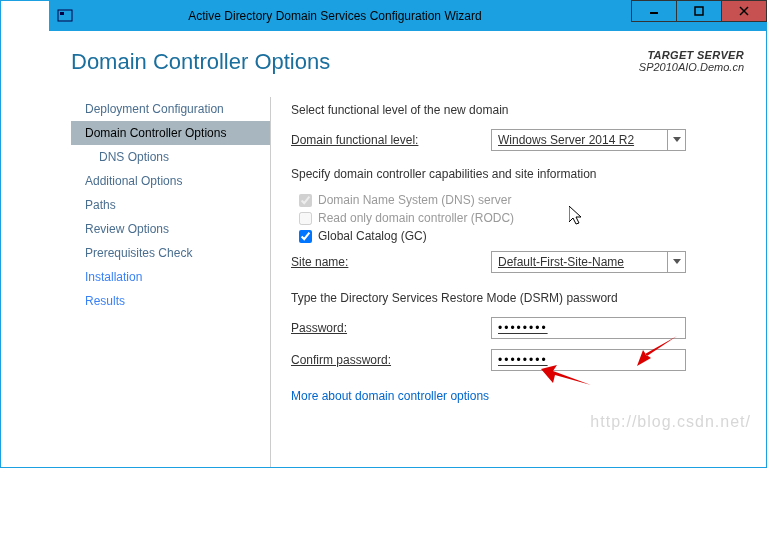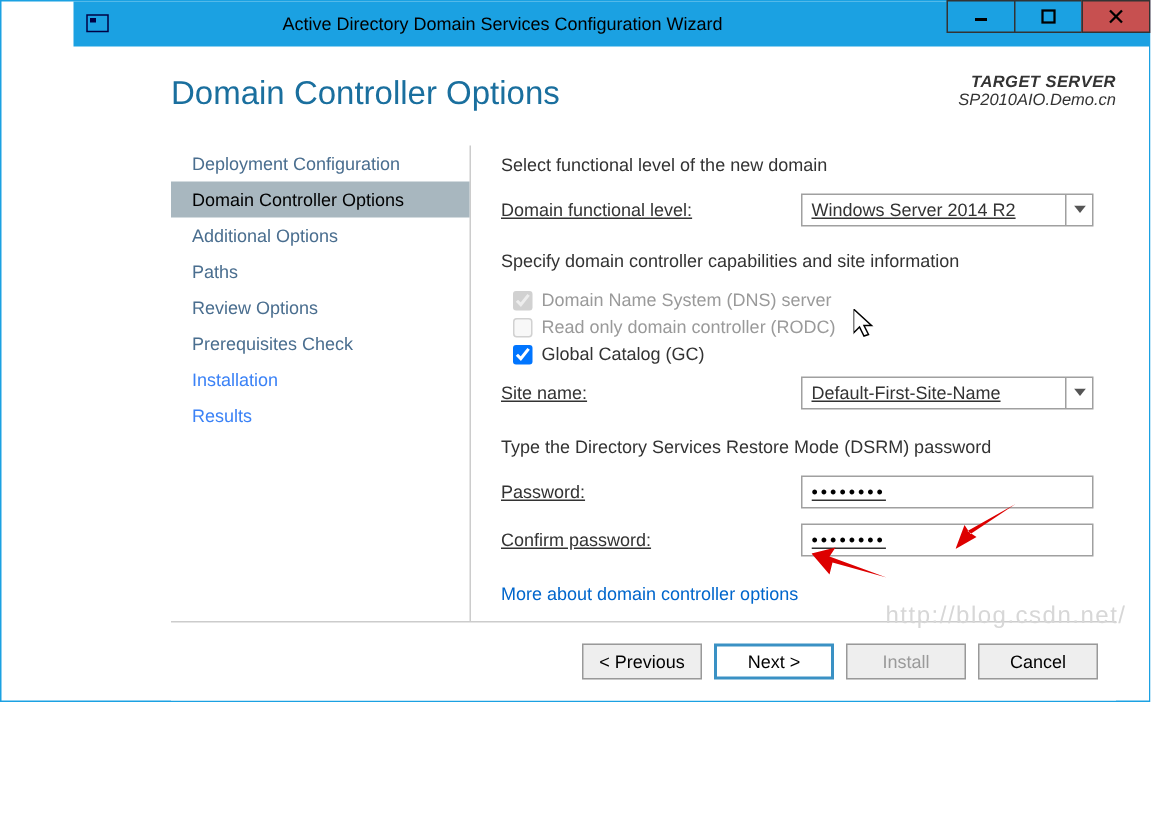--- a/index.html
+++ b/index.html
@@ -8,21 +8,21 @@
 .titlebar{height:30px;background:#1ba1e2;display:flex;align-items:center;padding:0 0 0 8px;}
 .title-icon{width:16px;height:16px;margin-right:6px;}
 .title-icon svg{display:block;}
 .title-text{flex:1;text-align:center;color:#000;font-size:12px;margin-left:-40px;}
 .wc-btns{display:flex;height:100%;}
 .wc{width:46px;height:22px;display:flex;align-items:center;justify-content:center;border:1px solid #333;margin-top:-1px;margin-right:-1px;}
 .wc.min{background:#1ba1e2;}
 .wc.max{background:#1ba1e2;}
 .wc.close{background:#c75050;color:#000;}
 .wc svg{pointer-events:none;}
-.body-area{padding:18px 22px 0 22px;display:flex;flex-direction:column;height:calc(100% - 30px);margin-left:43px;}
+.body-area{padding:18px 22px 0 22px;display:flex;flex-direction:column;height:calc(100% - 30px);}
 .header-row{display:flex;justify-content:space-between;align-items:flex-start;margin-bottom:22px;}
 .page-heading{color:#1a6f9e;font-size:22px;font-weight:400;}
 .target-block{text-align:right;font-size:11px;font-style:italic;}
 .target-label{color:#333;font-weight:600;letter-spacing:.3px;}
 .target-value{color:#333;}
 .mid{display:flex;flex:1;min-height:0;}
 .sidebar{width:200px;border-right:1px solid #ccc;padding-top:0;}
 .step{padding:5px 10px 5px 14px;font-size:12px;color:#4a6e8f;cursor:default;}
 .step.sub{padding-left:28px;}
 .step.selected{background:#a8b7bf;color:#000;}
@@ -37,21 +37,21 @@
 .chk input{margin-right:6px;}
 .chk.disabled{color:#9a9a9a;}
 .pw-input{border:1px solid #a0a0a0;height:22px;width:195px;padding:0 6px;font-size:12px;letter-spacing:2px;}
 .link{color:#0066cc;margin-top:18px;cursor:pointer;}
 .footer{border-top:1px solid #ccc;padding:14px 12px;display:flex;justify-content:flex-end;gap:8px;background:#fff;}
 .btn{min-width:80px;height:24px;border:1px solid #999;background:#eee;font-size:12px;padding:0 10px;}
 .btn.primary{border:2px solid #3a91c4;background:#fff;}
 .btn:disabled{color:#9a9a9a;background:#eee;}
 .cursor-arrow{position:absolute;left:568px;top:205px;pointer-events:none;}
 .red-arrow{position:absolute;pointer-events:none;}
-.wm{position:absolute;right:15px;bottom:47px;color:#d7d7d7;font-size:16px;letter-spacing:1px;pointer-events:none;}
+.wm{position:absolute;right:15px;bottom:36px;color:#d7d7d7;font-size:16px;letter-spacing:1px;pointer-events:none;}
 </style>
 </head>
 <body>
 
 <div class="window-border">
   <div class="titlebar">
     <span class="title-icon">
       <svg width="16" height="16" viewBox="0 0 16 16">
           <rect x="1" y="2" width="14" height="11" fill="none" stroke="#004" stroke-width="1"></rect>
           <rect x="3" y="4" width="4" height="3" fill="#004"></rect>
@@ -84,20 +84,21 @@
       <div class="target-block">
         <div class="target-label">TARGET SERVER</div>
         <div class="target-value">SP2010AIO.Demo.cn</div>
       </div>
     </div>
 
     <div class="mid">
       <div class="sidebar">
         <div class="step">Deployment Configuration</div>
         <div class="step selected">Domain Controller Options</div>
+        <div class="step sub">DNS Options</div>
         <div class="step">Additional Options</div>
         <div class="step">Paths</div>
         <div class="step">Review Options</div>
         <div class="step">Prerequisites Check</div>
         <div class="step disabled">Installation</div>
         <div class="step disabled">Results</div>
       </div>
 
       <div class="content">
         <div class="sec-title">Select functional level of the new domain</div>
@@ -146,26 +147,20 @@
         </div>
         <div class="row">
           <div class="lbl">Confirm password:</div>
           <input class="pw-input" type="password" value="••••••••" style="">
         </div>
 
         <div class="link">More about domain controller options</div>
       </div>
     </div>
 
-    <div class="footer">
-      <button class="btn">&lt; Previous</button>
-      <button class="btn primary">Next &gt;</button>
-      <button class="btn" disabled="">Install</button>
-      <button class="btn">Cancel</button>
-    </div>
   </div>
 
   <svg class="cursor-arrow" width="18" height="22">
       <polygon points="0,0 0,16 4,12 7,18 10,17 7,11 12,11" fill="#fff" stroke="#000" stroke-width="1"></polygon>
     </svg>
   <svg class="red-arrow" style="left:636px;top:335px" width="40" height="30">
       <polygon points="40,0 8,18 14,22 0,30 6,14 10,20" fill="#d00"></polygon>
     </svg>
   <svg class="red-arrow" style="left:540px;top:362px" width="50" height="26">
       <polygon points="50,22 12,8 16,2 0,6 12,20 14,12" fill="#d00"></polygon>

